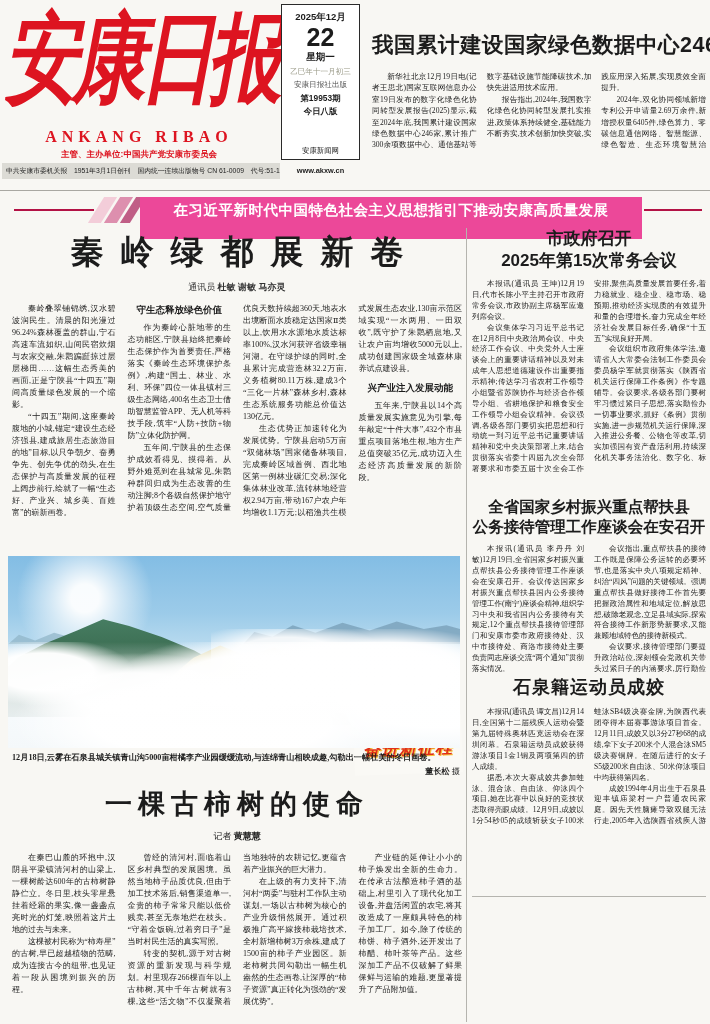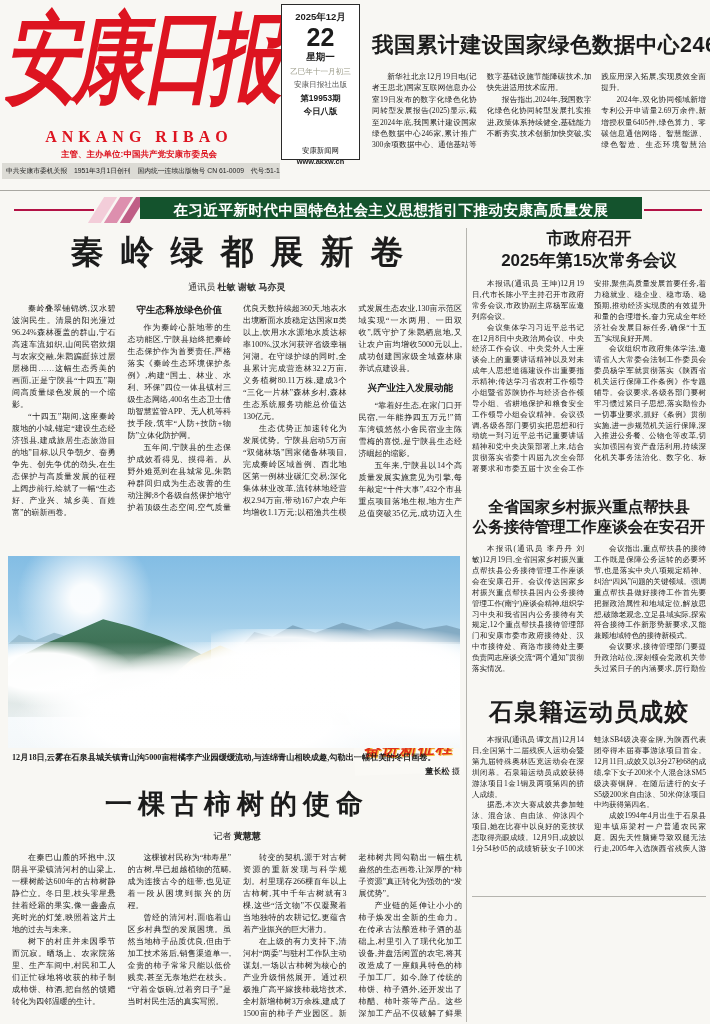--- a/index.html
+++ b/index.html
@@ -28,39 +28,39 @@
     border:1.5px solid #2a2a2a;background:#fff;text-align:center;
     font-family:"Liberation Sans",sans-serif;}
   .db-ym{font-size:9.5px;font-weight:bold;margin-top:6px;}
   .db-day{font-size:25px;font-weight:bold;line-height:1.05;}
   .db-week{font-size:9.5px;font-weight:bold;margin-top:1px;}
   .db-lunar{font-size:7.6px;color:#9a9a88;margin-top:3px;}
   .db-pub{font-size:7.6px;color:#555;margin-top:3px;font-family:"Liberation Serif",serif;}
   .db-issue{font-size:8.4px;font-weight:bold;margin-top:3px;}
   .db-pages{font-size:8.4px;font-weight:bold;margin-top:2px;}
   .db-site{font-size:7.4px;margin-top:29px;}
-  .db-url{font-size:7.4px;font-weight:bold;margin-top:1px;}
+  .db-url{font-size:7.4px;font-weight:bold;margin-top:10px;}
 
   
   .toparticle{position:absolute;left:372px;top:30px;width:334px;}
   .toparticle h1{font-family:"Liberation Sans",sans-serif;font-size:21.5px;
     letter-spacing:0.5px;white-space:nowrap;}
   .toparticle .body{margin-top:12px;column-count:3;column-gap:10px;
     font-size:7.6px;line-height:1.5;height:88px;overflow:hidden;}
   .rule-top{position:absolute;left:0px;top:190px;width:710px;height:1px;background:#a9a8a2;}
 
   
   .banner{position:absolute;left:0;top:197px;width:710px;height:26px;}
   .banner .lline{position:absolute;left:14px;top:12px;width:80px;height:2px;background:#b31245;}
   .banner .rline{position:absolute;left:644px;top:12px;width:58px;height:2px;background:#b31245;}
   .slash{position:absolute;top:0;height:26px;transform:skewX(-32deg);}
   .s1{left:96px;width:13px;background:#f3cdd9;}
   .s2{left:112px;width:13px;background:#dd8fae;}
   .s3{left:128px;width:10px;background:#c05e86;}
-  .banner .bar{position:absolute;left:140px;top:0;width:502px;height:22px;background:#14532d;
+  .banner .bar{position:absolute;left:140px;top:0;width:502px;height:42px;background:#ec4899;
     color:#fff;font-family:"Liberation Sans",sans-serif;font-weight:bold;font-size:14.5px;
     line-height:26px;text-align:center;letter-spacing:0.5px;white-space:nowrap;}
 
   
   .lead{position:absolute;left:12px;top:230px;width:450px;height:316px;}
   .lead h1{font-size:33px;letter-spacing:17px;text-align:center;padding-left:17px;
     font-family:"Liberation Serif",serif;white-space:nowrap;}
   .lead .sub{margin-top:9px;text-align:center;font-size:12.5px;font-weight:bold;}
   .lead .byline{margin-top:6px;text-align:center;font-size:9px;color:#333;}
   .lead .byline b{font-family:"Liberation Sans",sans-serif;}
@@ -79,21 +79,21 @@
   
   .vrule{position:absolute;left:466px;top:228px;width:1px;height:794px;background:#b5b4ae;}
   .rcol{position:absolute;left:472px;top:228px;width:234px;}
   .ra{position:absolute;left:0;width:234px;}
   .ra .t{font-family:"Liberation Sans",sans-serif;text-align:center;line-height:1.3;}
   .ra .body{column-count:2;column-gap:10px;font-size:7.5px;line-height:1.45;overflow:hidden;}
   .hr1{position:absolute;left:472px;width:234px;height:1px;background:#b5b4ae;}
 
   .ra1{top:0;} .ra1 .t{font-size:17px;} .ra1 .body{margin-top:7px;height:196px;}
   .ra2{top:269px;} .ra2 .t{font-size:15.5px;} .ra2 .body{margin-top:7px;height:131px;}
-  .ra3{top:448px;} .ra3 .t{font-size:24px;letter-spacing:1px;margin-top:20px;} .ra3 .body{margin-top:8px;height:122px;}
+  .ra3{top:448px;} .ra3 .t{font-size:18px;letter-spacing:1px;} .ra3 .body{margin-top:8px;height:122px;}
 
   
   .photo{position:absolute;left:8px;top:556px;width:452px;height:192px;overflow:hidden;
     background:
       radial-gradient(circle at 17% 22%, rgba(255,255,255,.95) 0 14px, rgba(255,255,255,.55) 36px, rgba(255,255,255,0) 68px),
       linear-gradient(180deg,#83bde4 0%,#9ccbe9 30%,#c6e2f2 55%,#e8f2f8 78%,#f2f7fa 100%);}
   .ph-far{position:absolute;left:52%;top:30%;width:50%;height:16%;background:#7da3bc;opacity:.85;
     clip-path:polygon(0 100%,5% 60%,13% 75%,22% 38%,32% 62%,44% 30%,56% 55%,68% 26%,80% 50%,90% 38%,100% 58%,100% 100%);}
   .ph-far2{position:absolute;left:0%;top:36%;width:30%;height:10%;background:#8fb3c6;opacity:.7;
     clip-path:polygon(0 100%,8% 50%,20% 80%,34% 40%,52% 75%,70% 45%,85% 70%,100% 55%,100% 100%);}
@@ -178,21 +178,20 @@
       <b>杜敏 谢敏 马亦灵</b>
     </div>
     <div class="body">
         <p>秦岭叠翠铺锦绣,汉水碧波润民生。清晨的阳光漫过96.24%森林覆盖的群山,宁石高速车流如织,山间民宿炊烟与农家交融,朱鹮蹁跹掠过层层梯田……这幅生态秀美的画面,正是宁陕县“十四五”期间高质量绿色发展的一个缩影。</p>
         <p>“十四五”期间,这座秦岭腹地的小城,锚定“建设生态经济强县,建成旅居生态旅游目的地”目标,以只争朝夕、奋勇争先、创先争优的劲头,在生态保护与高质量发展的征程上阔步前行,绘就了一幅“生态好、产业兴、城乡美、百姓富”的崭新画卷。</p>
         <h4>守生态释放绿色价值</h4>
         <p>作为秦岭心脏地带的生态功能区,宁陕县始终把秦岭生态保护作为首要责任,严格落实《秦岭生态环境保护条例》,构建“国土、林业、水利、环保”四位一体县镇村三级生态网络,400名生态卫士借助智慧监管APP、无人机等科技手段,筑牢“人防+技防+物防”立体化防护网。</p>
         <p>五年间,宁陕县的生态保护成效看得见、摸得着。从野外难觅到在县城常见,朱鹮种群回归成为生态改善的生动注脚;8个各级自然保护地守护着顶级生态空间,空气质量优良天数持续超360天,地表水出境断面水质稳定达国家Ⅱ类以上,饮用水水源地水质达标率100%,汉水河获评省级幸福河湖。在守绿护绿的同时,全县累计完成营造林32.2万亩,义务植树80.11万株,建成3个“三化一片林”森林乡村,森林生态系统服务功能总价值达130亿元。</p>
         <p>生态优势正加速转化为发展优势。宁陕县启动5万亩“双储林场”国家储备林项目,完成秦岭区域首例、西北地区第一例林业碳汇交易;深化集体林业改革,流转林地经营权2.94万亩,带动167户农户年均增收1.1万元;以稻渔共生模式发展生态农业,130亩示范区域实现“一水两用、一田双收”,既守护了朱鹮栖息地,又让农户亩均增收5000元以上,成功创建国家级全域森林康养试点建设县。</p>
         <h4>兴产业注入发展动能</h4>
-        <p>“靠着好生态,在家门口开民宿,一年能挣四五万元!”筒车湾镇悠然小舍民宿业主陈雪梅的喜悦,是宁陕县生态经济崛起的缩影。</p>
         <p>五年来,宁陕县以14个高质量发展实施意见为引擎,每年敲定“十件大事”,432个市县重点项目落地生根,地方生产总值突破35亿元,成功迈入生态经济高质量发展的新阶段。</p>
       </div>
     <div class="jumpnote">(下转四版)</div>
     <div class="badge">
       <div class="b1">回眸“十四五”</div>
       <div class="b2">奋进新征程</div>
     </div>
   </div>
 
   <div class="vrule"></div>
@@ -251,21 +250,20 @@
   </div>
 
   <div class="pers">
     <h1>一棵古柿树的使命</h1>
     <div class="byline">
       <span>记者</span>
       <b>黄慧慧</b>
     </div>
     <div class="body">
         <p>在秦巴山麓的环抱中,汉阴县平梁镇清河村的山梁上,一棵树龄达600年的古柿树静静伫立。冬日里,枝头零星悬挂着经霜的果实,像一盏盏点亮时光的灯笼,映照着这片土地的过去与未来。</p>
-        <p>树下的村庄并未因季节而沉寂。晒场上、农家院落里、生产车间中,村民和工人们正忙碌地将收获的柿子制成柿饼、柿酒,把自然的馈赠转化为四邻温暖的生计。</p>
         <p>这棵被村民称为“柿寿星”的古树,早已超越植物的范畴,成为连接古今的纽带,也见证着一段从困境到振兴的历程。</p>
         <p>曾经的清河村,面临着山区乡村典型的发展困境。虽然当地柿子品质优良,但由于加工技术落后,销售渠道单一,金贵的柿子常常只能以低价贱卖,甚至无奈地烂在枝头。“守着金饭碗,过着穷日子”是当时村民生活的真实写照。</p>
         <p>转变的契机,源于对古树资源的重新发现与科学规划。村里现存266棵百年以上古柿树,其中千年古树就有3棵,这些“活文物”不仅凝聚着当地独特的农耕记忆,更蕴含着产业振兴的巨大潜力。</p>
         <p>在上级的有力支持下,清河村“两委”与驻村工作队主动谋划,一场以古柿树为核心的产业升级悄然展开。通过积极推广高平嫁接柿栽培技术,全村新增柿树3万余株,建成了1500亩的柿子产业园区。新老柿树共同勾勒出一幅生机盎然的生态画卷,让深厚的“柿子资源”真正转化为强劲的“发展优势”。</p>
         <p>产业链的延伸让小小的柿子焕发出全新的生命力。在传承古法酿造柿子酒的基础上,村里引入了现代化加工设备,并盘活闲置的农宅,将其改造成了一座颇具特色的柿子加工厂。如今,除了传统的柿饼、柿子酒外,还开发出了柿醋、柿叶茶等产品。这些深加工产品不仅破解了鲜果保鲜与运输的难题,更显著提升了产品附加值。</p>
       </div>
   </div>
 
 </div>
 

